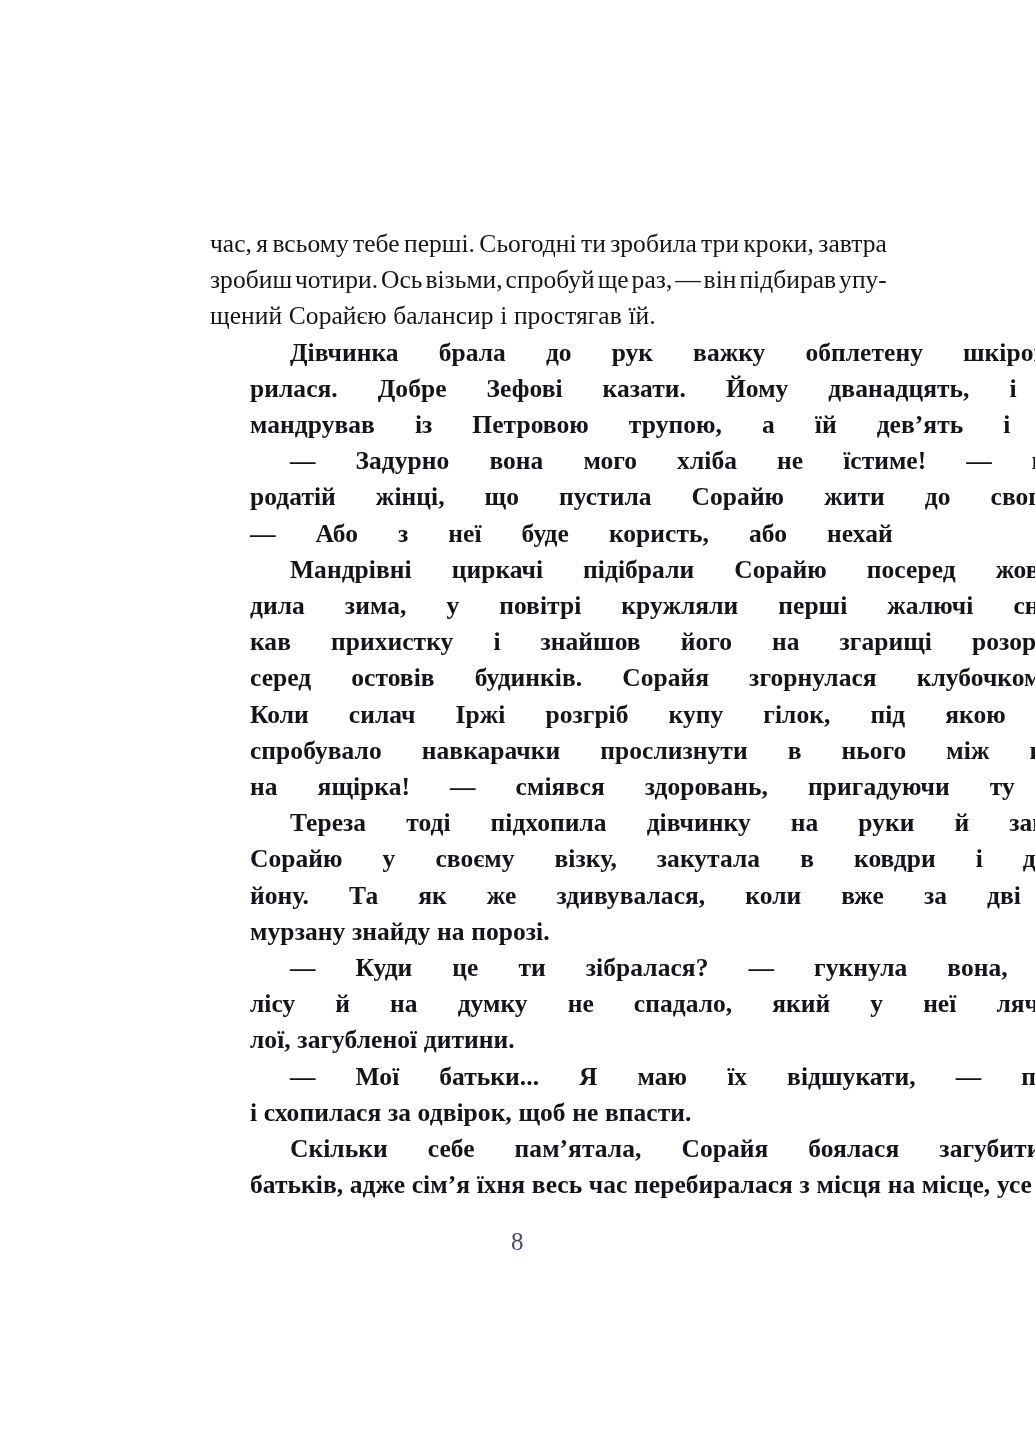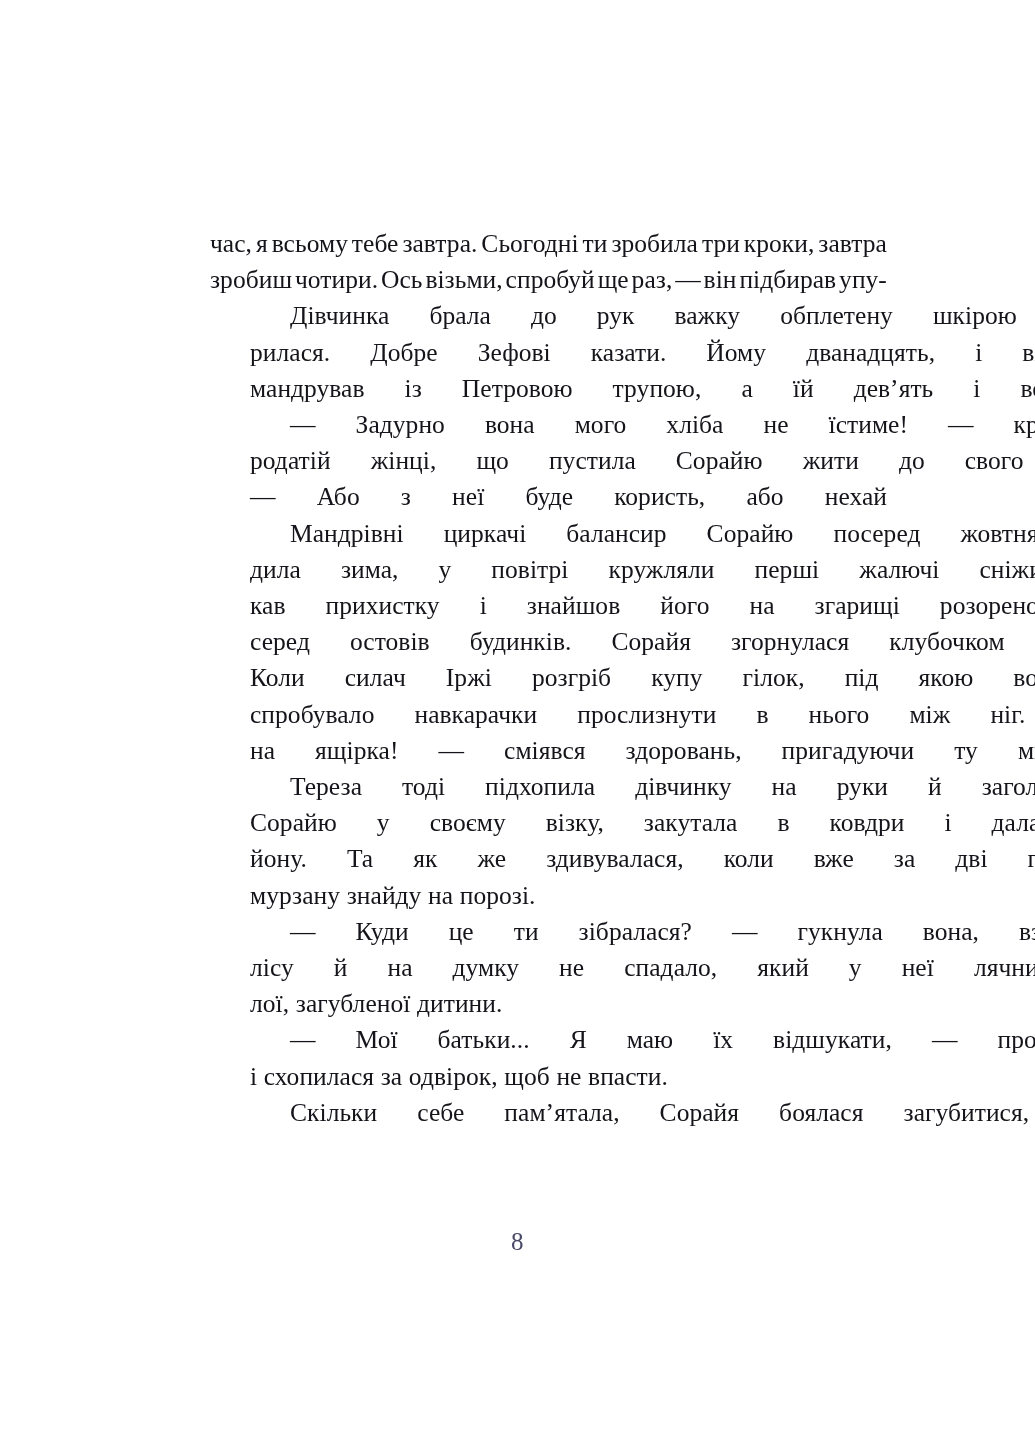--- a/index.html
+++ b/index.html
@@ -46,20 +46,21 @@
     hyphens: none;
   }
 
   
   .para.continued {
     text-indent: 0;
   }
 
   .para.indented {
     text-indent: 40px;
+    font-weight: bold;
   }
 
   
   .para .ln {
     display: block;
     white-space: pre;
   }
 
   .para .ln.just {
     display: flex;
@@ -82,35 +83,36 @@
   }
 </style>
 </head>
 <body>
 
 <div class="page">
 
   <div class="text-block" id="text-block">
 
   <p class="para continued">
-        <span class="ln just"><span>час,</span><span>я</span><span>всьому</span><span>тебе</span><span>завтра.</span><span>Сьогодні</span><span>ти</span><span>зробила</span><span>три</span><span>кроки,</span><span>завтра</span></span>
+        <span class="ln just"><span>час,</span><span>я</span><span>всьому</span><span>тебе</span><span>перші.</span><span>Сьогодні</span><span>ти</span><span>зробила</span><span>три</span><span>кроки,</span><span>завтра</span></span>
         <span class="ln just"><span>зробиш</span><span>чотири.</span><span>Ось</span><span>візьми,</span><span>спробуй</span><span>ще</span><span>раз,</span><span>—</span><span>він</span><span>підбирав</span><span>упу-</span></span>
+        <span class="ln">щений Сорайєю балансир і простягав їй.</span>
       </p>
       <p class="para indented">
         <span class="ln just"><span style="width: 40px; flex: 0 0 40px;"></span><span>Дівчинка</span><span>брала</span><span>до</span><span>рук</span><span>важку</span><span>обплетену</span><span>шкірою</span><span>палицю</span></span>
         <span class="ln just"><span>рилася.</span><span>Добре</span><span>Зефові</span><span>казати.</span><span>Йому</span><span>дванадцять,</span><span>і</span><span>він</span></span>
         <span class="ln just"><span>мандрував</span><span>із</span><span>Петровою</span><span>трупою,</span><span>а</span><span>їй</span><span>дев’ять</span><span>і</span><span>вона</span></span>
       </p>
       <p class="para indented">
         <span class="ln just"><span style="width: 40px; flex: 0 0 40px;"></span><span>—</span><span>Задурно</span><span>вона</span><span>мого</span><span>хліба</span><span>не</span><span>їстиме!</span><span>—</span><span>кричав</span></span>
         <span class="ln just"><span>родатій</span><span>жінці,</span><span>що</span><span>пустила</span><span>Сорайю</span><span>жити</span><span>до</span><span>свого</span><span>розмальованого</span></span>
         <span class="ln just"><span>—</span><span>Або</span><span>з</span><span>неї</span><span>буде</span><span>користь,</span><span>або</span><span>нехай</span></span>
       </p>
       <p class="para indented">
-        <span class="ln just"><span style="width: 40px; flex: 0 0 40px;"></span><span>Мандрівні</span><span>циркачі</span><span>балансир</span><span>Сорайю</span><span>посеред</span><span>жовтня.</span></span>
+        <span class="ln just"><span style="width: 40px; flex: 0 0 40px;"></span><span>Мандрівні</span><span>циркачі</span><span>підібрали</span><span>Сорайю</span><span>посеред</span><span>жовтня.</span></span>
         <span class="ln just"><span>дила</span><span>зима,</span><span>у</span><span>повітрі</span><span>кружляли</span><span>перші</span><span>жалючі</span><span>сніжинки.</span></span>
         <span class="ln just"><span>кав</span><span>прихистку</span><span>і</span><span>знайшов</span><span>його</span><span>на</span><span>згарищі</span><span>розореного</span></span>
         <span class="ln just"><span>серед</span><span>остовів</span><span>будинків.</span><span>Сорайя</span><span>згорнулася</span><span>клубочком</span><span>у</span></span>
         <span class="ln just"><span>Коли</span><span>силач</span><span>Іржі</span><span>розгріб</span><span>купу</span><span>гілок,</span><span>під</span><span>якою</span><span>вона</span></span>
         <span class="ln just"><span>спробувало</span><span>навкарачки</span><span>прослизнути</span><span>в</span><span>нього</span><span>між</span><span>ніг.</span><span>«Ну</span></span>
         <span class="ln just"><span>на</span><span>ящірка!</span><span>—</span><span>сміявся</span><span>здоровань,</span><span>пригадуючи</span><span>ту</span><span>мить.</span></span>
       </p>
       <p class="para indented">
         <span class="ln just"><span style="width: 40px; flex: 0 0 40px;"></span><span>Тереза</span><span>тоді</span><span>підхопила</span><span>дівчинку</span><span>на</span><span>руки</span><span>й</span><span>заголосила.</span></span>
         <span class="ln just"><span>Сорайю</span><span>у</span><span>своєму</span><span>візку,</span><span>закутала</span><span>в</span><span>ковдри</span><span>і</span><span>дала</span></span>
@@ -121,18 +123,19 @@
         <span class="ln just"><span style="width: 40px; flex: 0 0 40px;"></span><span>—</span><span>Куди</span><span>це</span><span>ти</span><span>зібралася?</span><span>—</span><span>гукнула</span><span>вона,</span><span>взявшися</span></span>
         <span class="ln just"><span>лісу</span><span>й</span><span>на</span><span>думку</span><span>не</span><span>спадало,</span><span>який</span><span>у</span><span>неї</span><span>лячний</span></span>
         <span class="ln">лої, загубленої дитини.</span>
       </p>
       <p class="para indented">
         <span class="ln just"><span style="width: 40px; flex: 0 0 40px;"></span><span>—</span><span>Мої</span><span>батьки...</span><span>Я</span><span>маю</span><span>їх</span><span>відшукати,</span><span>—</span><span>пробурмотіла</span></span>
         <span class="ln">і схопилася за одвірок, щоб не впасти.</span>
       </p>
       <p class="para indented">
         <span class="ln just"><span style="width: 40px; flex: 0 0 40px;"></span><span>Скільки</span><span>себе</span><span>пам’ятала,</span><span>Сорайя</span><span>боялася</span><span>загубитися,</span><span>втратити</span></span>
+        <span class="ln">батьків, адже сім’я їхня весь час перебиралася з місця на місце, усе</span>
       </p>
     </div>
 
   <div class="folio">8</div>
 
 </div>
 
 </body></html>

